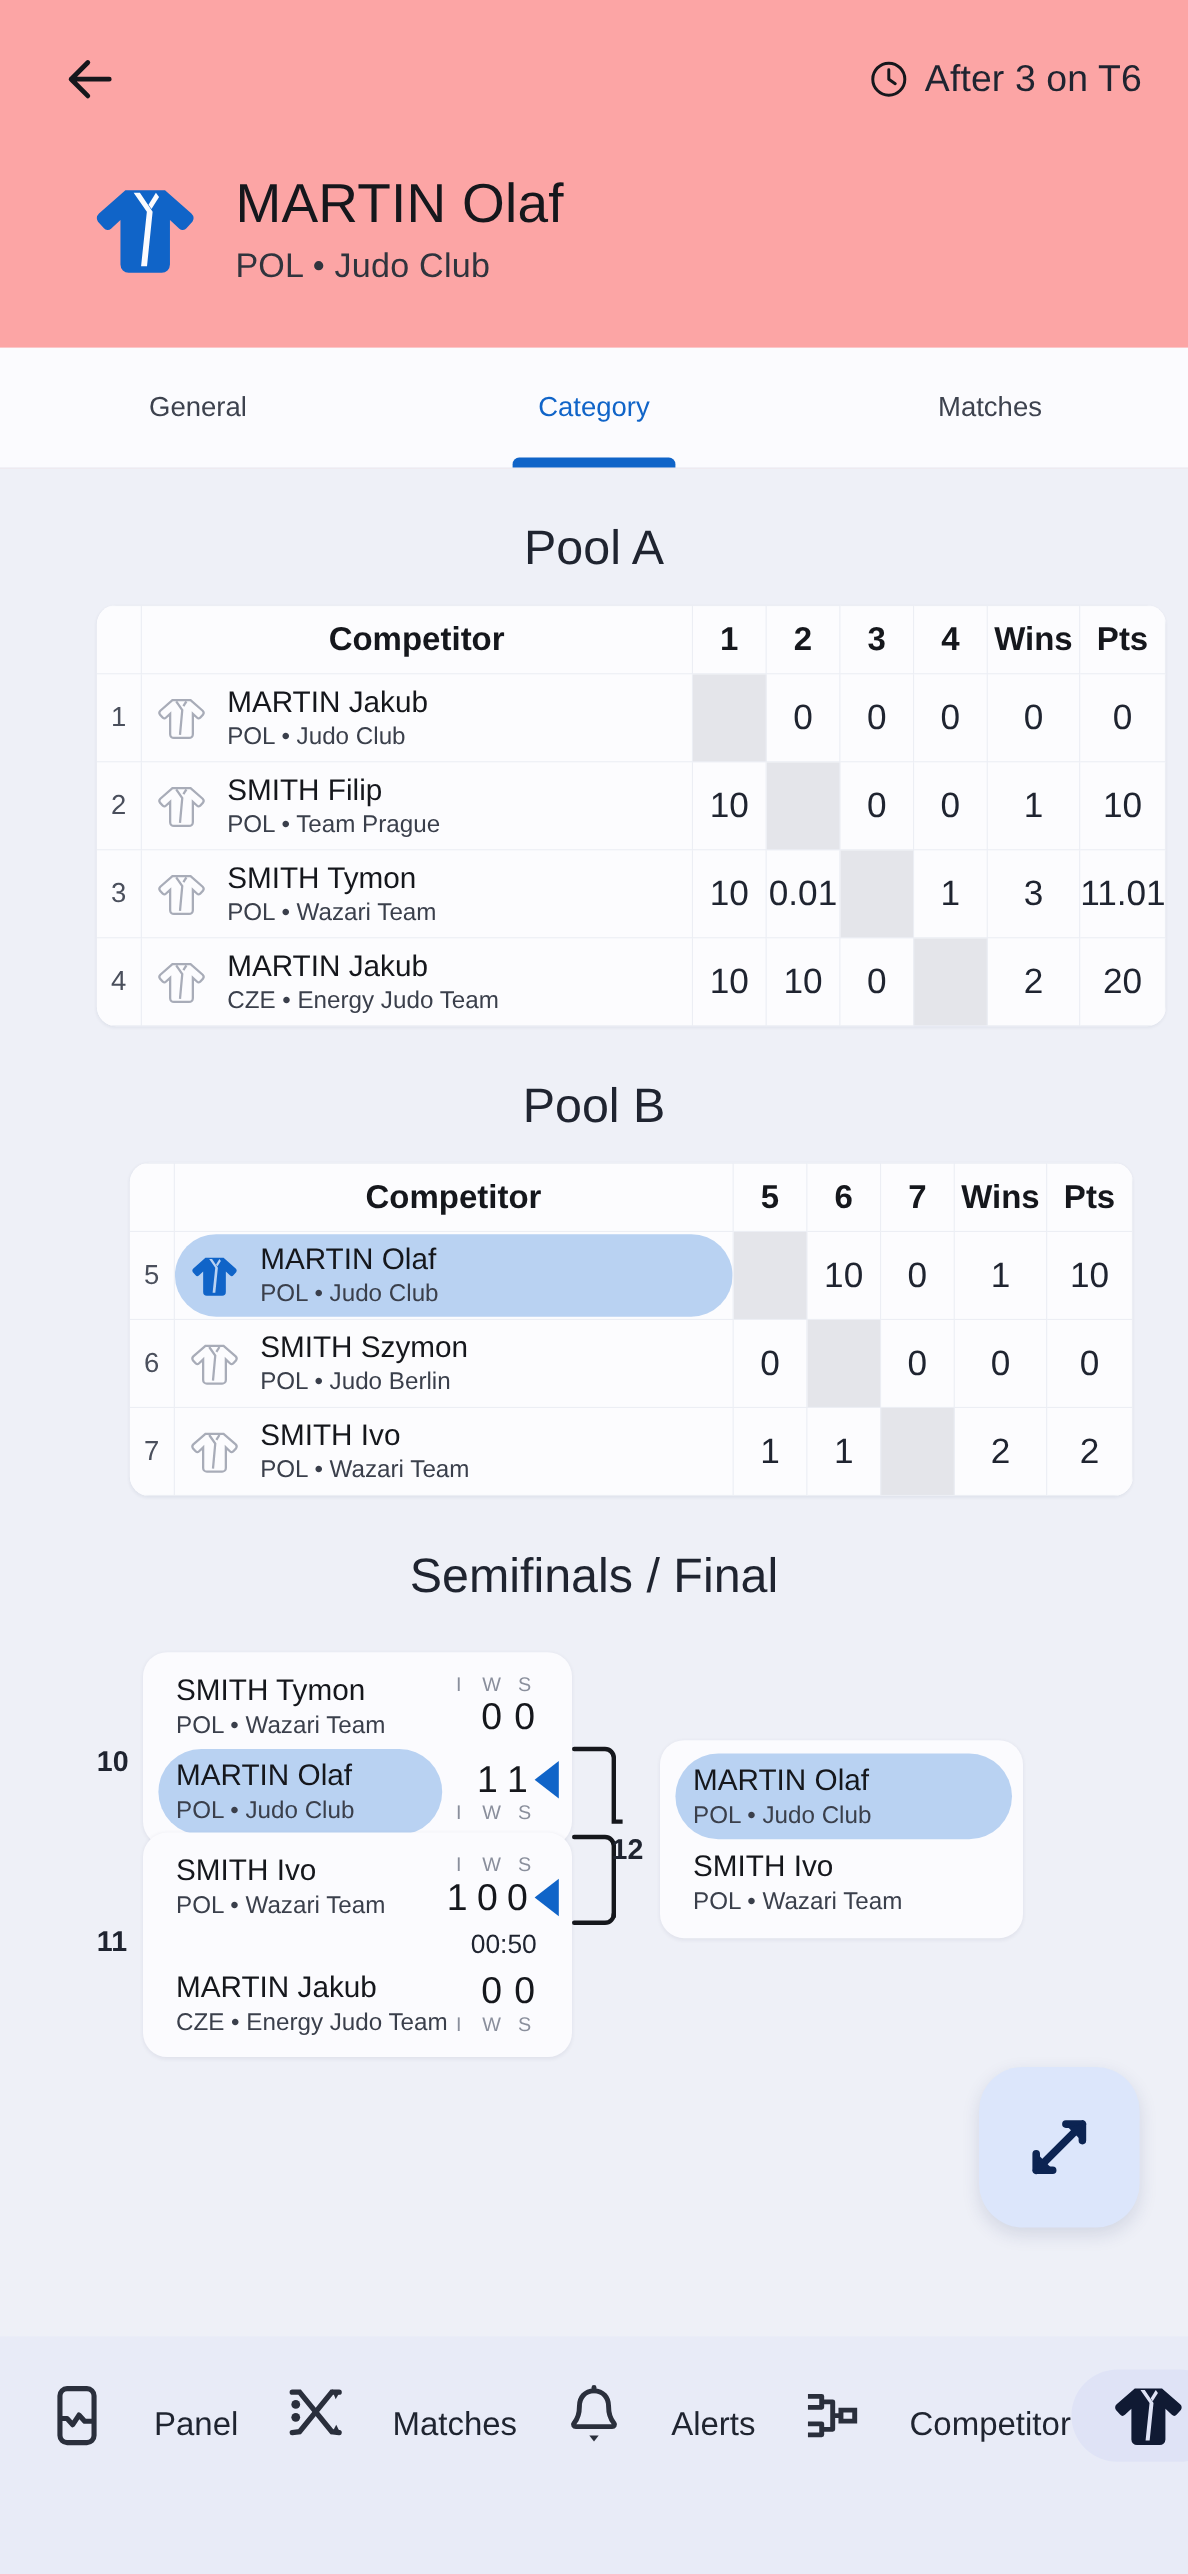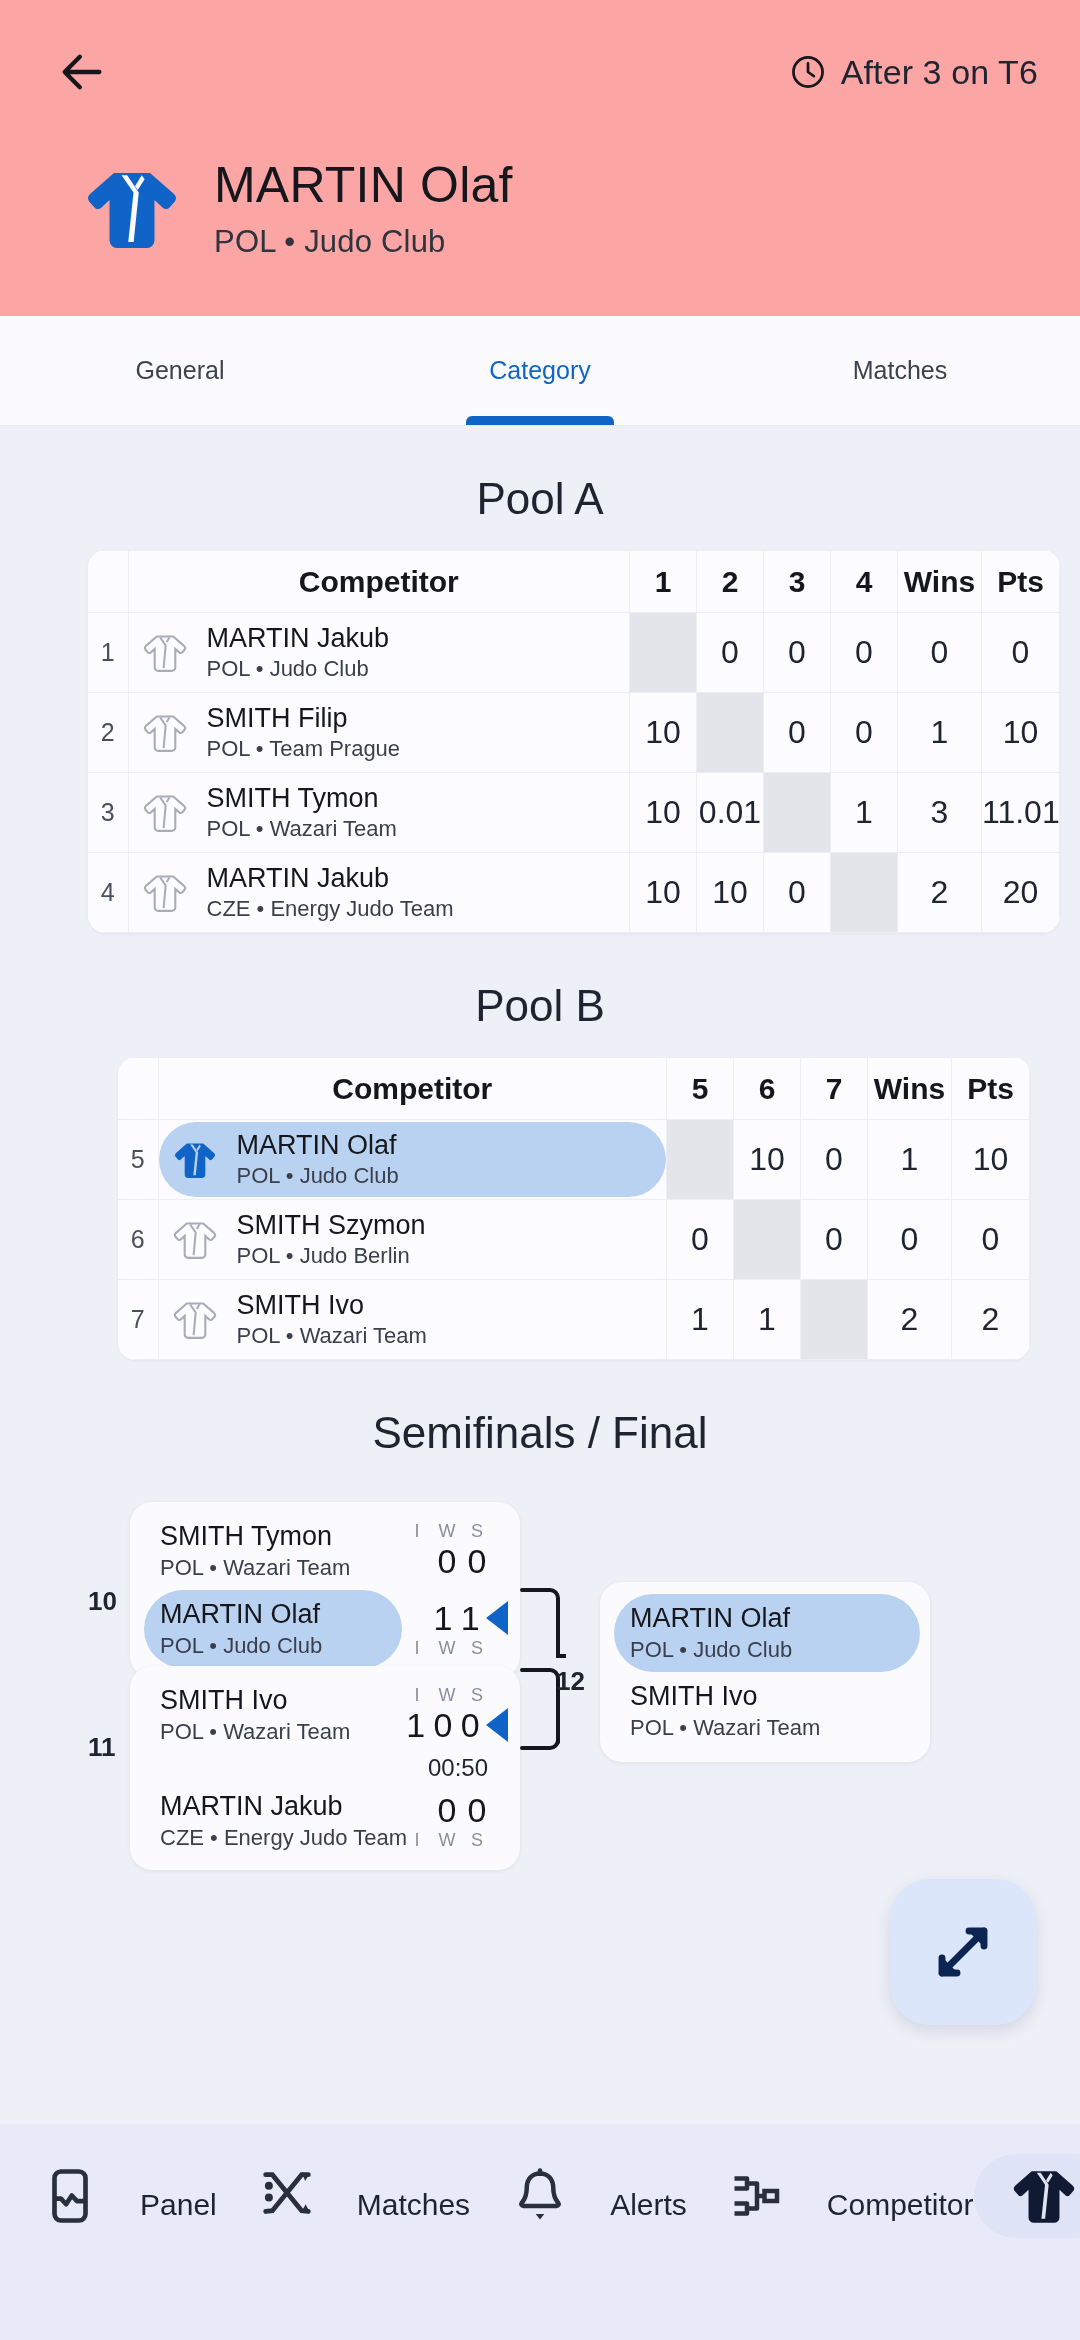--- a/index.html
+++ b/index.html
@@ -471,21 +471,21 @@
 
    </div>
             <div class="sc-hdr">
     <span>I</span>
     <span>W</span>
     <span>S</span>
             </div>
           </div>
     </div>
       </div>
-      <div class="mnum" style="left:88px;top:238px">11</div>
+      <div class="mnum" style="left:88px;top:256px">11</div>
       <svg class="connector" style="left:520px;top:90px;width:46px;height:172px">
    <path d="M2 6 H30 a8 8 0 0 1 8 8 V72 h8 M38 158 V94 a8 8 0 0 0-8-8 H2" fill="none" stroke="#15171c" stroke-width="4" stroke-linecap="round"></path>
    <path d="M2 164 H30 a8 8 0 0 0 8-8" fill="none" stroke="#15171c" stroke-width="4" stroke-linecap="round"></path>
       </svg>
       <div class="mcard" style="left:600px;top:88px;width:330px;padding:12px 10px 12px 14px;">
         <div class="mrow">
       <div class="mplayer me">
         <div class="mp-name">MARTIN Olaf</div>
         <div class="mp-club">POL • Judo Club</div>
       </div>

